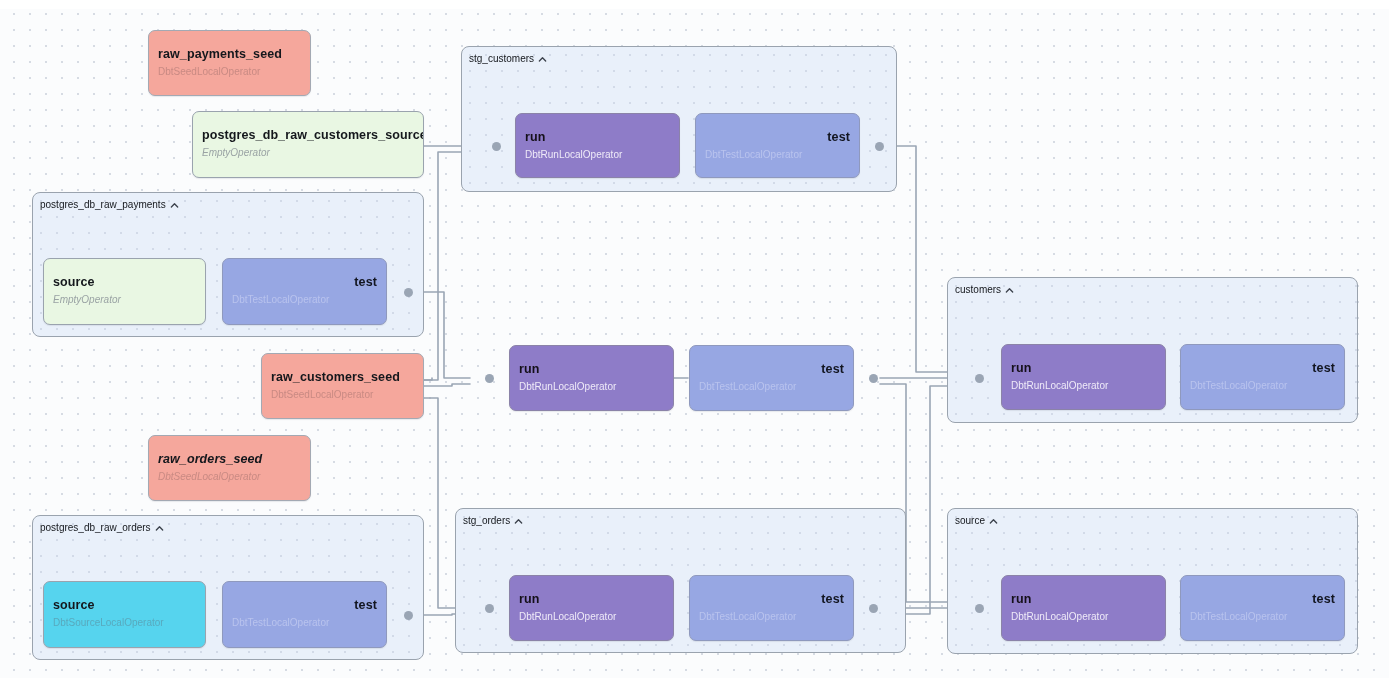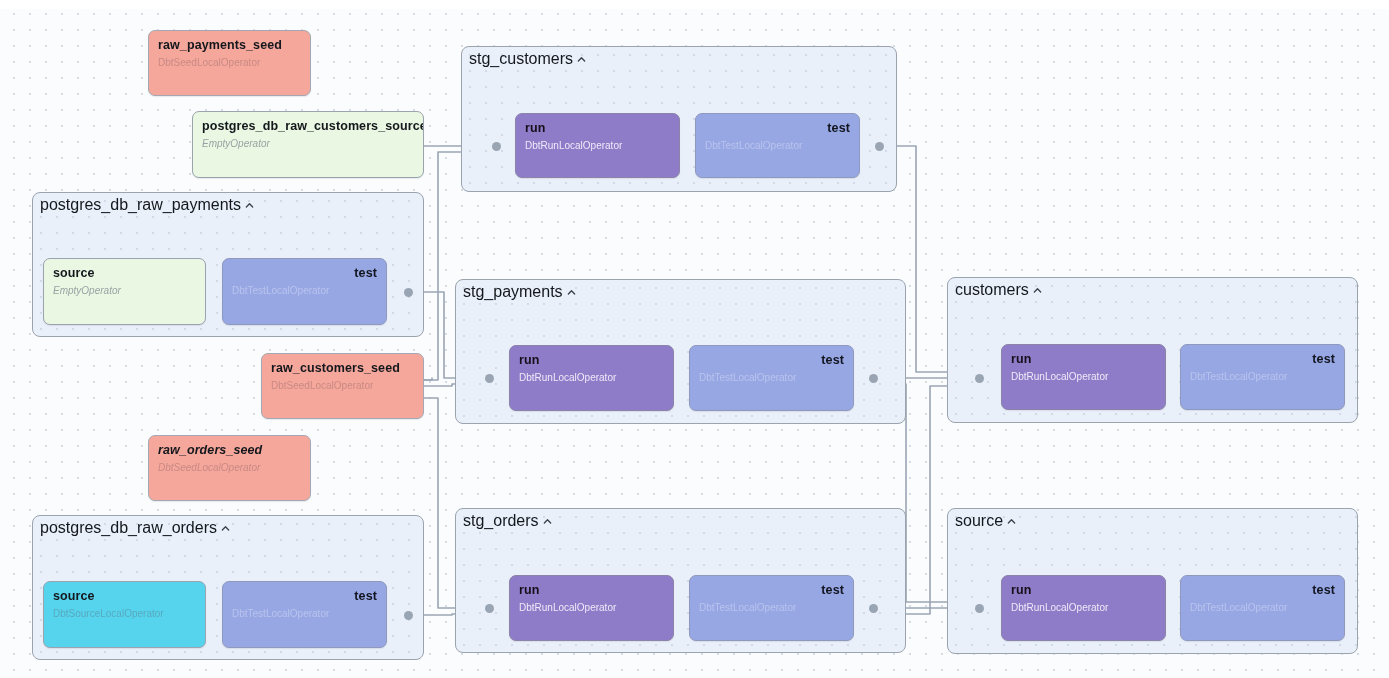--- a/index.html
+++ b/index.html
@@ -23,21 +23,21 @@
     background:#ffffff;
     z-index:60;pointer-events:none;
   }
   #edges{position:absolute;left:0;top:0;width:1389px;height:678px;z-index:5;}
 
   .node{
     position:absolute;
     box-sizing:border-box;
     border:1px solid #9aa3ae;
     border-radius:7px;
-    padding:7px 9px 0 9px;
+    padding:16px 9px 0 9px;
     z-index:20;
     box-shadow:0 1px 1px rgba(60,70,90,.10);
     overflow:hidden;
   }
   .node .tname{
     font-size:12.5px;
     color:#14171c;
     font-weight:600;
     letter-spacing:.1px;
     line-height:15px;
@@ -70,21 +70,21 @@
     border:1px solid #9aa3ae;
     border-radius:8px;
     background-color:#e9f0fa;
     background-image:radial-gradient(#d2dae8 1px, transparent 1.1px);
     background-size:16px 16px;
     z-index:10;
   }
   .group .ghead{
     position:absolute;left:7px;top:4px;
     display:flex;align-items:center;gap:4px;
-    font-size:16px;color:#14171c;line-height:15px;
+    font-size:10px;color:#14171c;line-height:15px;
     white-space:nowrap;
   }
   .chev{
     display:inline-block;width:9px;height:9px;position:relative;top:1px;
   }
   .chev svg{display:block;}
   .jdot{
     position:absolute;width:9px;height:9px;border-radius:50%;
     background:#9aa5b4;z-index:30;
   }
@@ -175,30 +175,20 @@
   </div>
   <div class="node n-empty" style="left:43px;top:258px;width:163px;height:67px;">
     <div class="tname">source</div>
     <div class="top">EmptyOperator</div>
   </div>
   <div class="node n-test" style="left:222px;top:258px;width:165px;height:67px;">
     <div class="tname">test</div>
     <div class="top">DbtTestLocalOperator</div>
   </div>
 
-  <div class="group" style="left:455px;top:279px;width:451px;height:145px;">
-    <div class="ghead">
-      <span>stg_payments</span>
-      <span class="chev">
-        <svg viewBox="0 0 10 10" width="9" height="9">
-            <path d="M1.5 6.6 L5 3.1 L8.5 6.6" fill="none" stroke="#3c424c" stroke-width="1.5" stroke-linecap="round" stroke-linejoin="round"></path>
-          </svg>
-      </span>
-    </div>
-  </div>
   <div class="node n-run" style="left:509px;top:345px;width:165px;height:66px;">
     <div class="tname">run</div>
     <div class="top">DbtRunLocalOperator</div>
   </div>
   <div class="node n-test" style="left:689px;top:345px;width:165px;height:66px;">
     <div class="tname">test</div>
     <div class="top">DbtTestLocalOperator</div>
   </div>
 
   <div class="group" style="left:947px;top:277px;width:411px;height:146px;">

